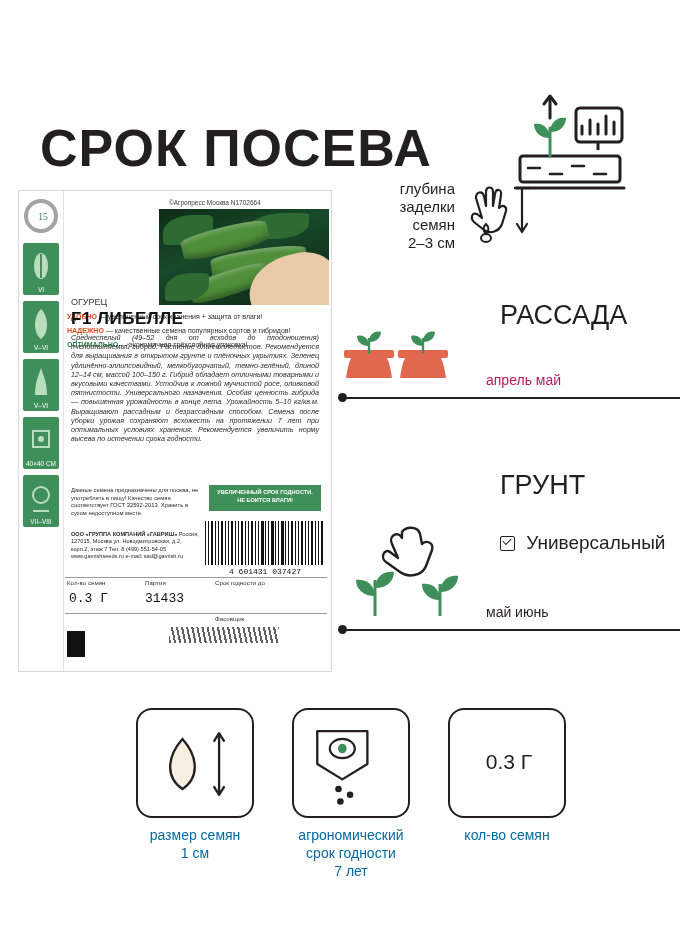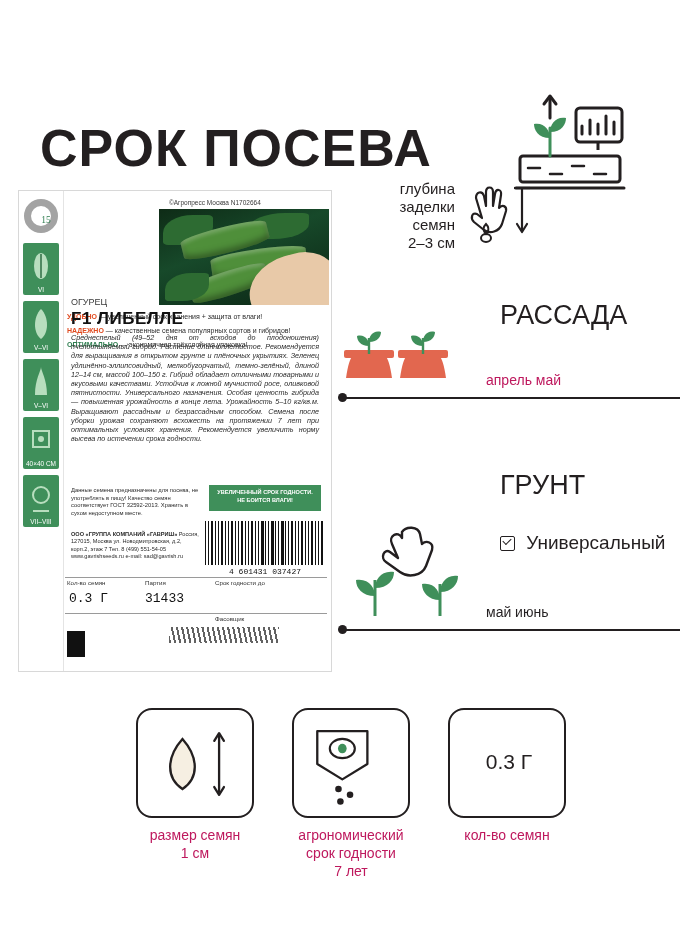--- a/index.html
+++ b/index.html
@@ -53,21 +53,21 @@
     width: 44px; height: 480px;
     background: #ffffff;
     border-right: 1px solid #e4e4e4;
   }
   .packet-badge {
     position: absolute;
     left: 5px; top: 8px;
     width: 34px; height: 34px;
     border-radius: 50%;
     background: #ffffff;
-    border: 7px solid #a3a3a3;
+    border: 4px solid #a3a3a3;
     color: #2e7d4f;
     font-size: 7px;
     text-align: center;
     line-height: 8px;
     padding-top: 4px;
     box-sizing: border-box;
   }
   .pl-cell {
     position: absolute;
     left: 4px;
@@ -336,21 +336,21 @@
     border: 2px solid #231f20;
     border-radius: 16px;
     box-sizing: border-box;
   }
   .card-caption {
     position: absolute;
     width: 170px;
     text-align: center;
     font-size: 14px;
     line-height: 18px;
-    color: #be185d;
+    color: #0369a1;
   }
   .card-big-text {
     position: absolute;
     width: 118px;
     text-align: center;
     top: 40px;
     font-size: 21px;
     color: #231f20;
   }
 </style>

